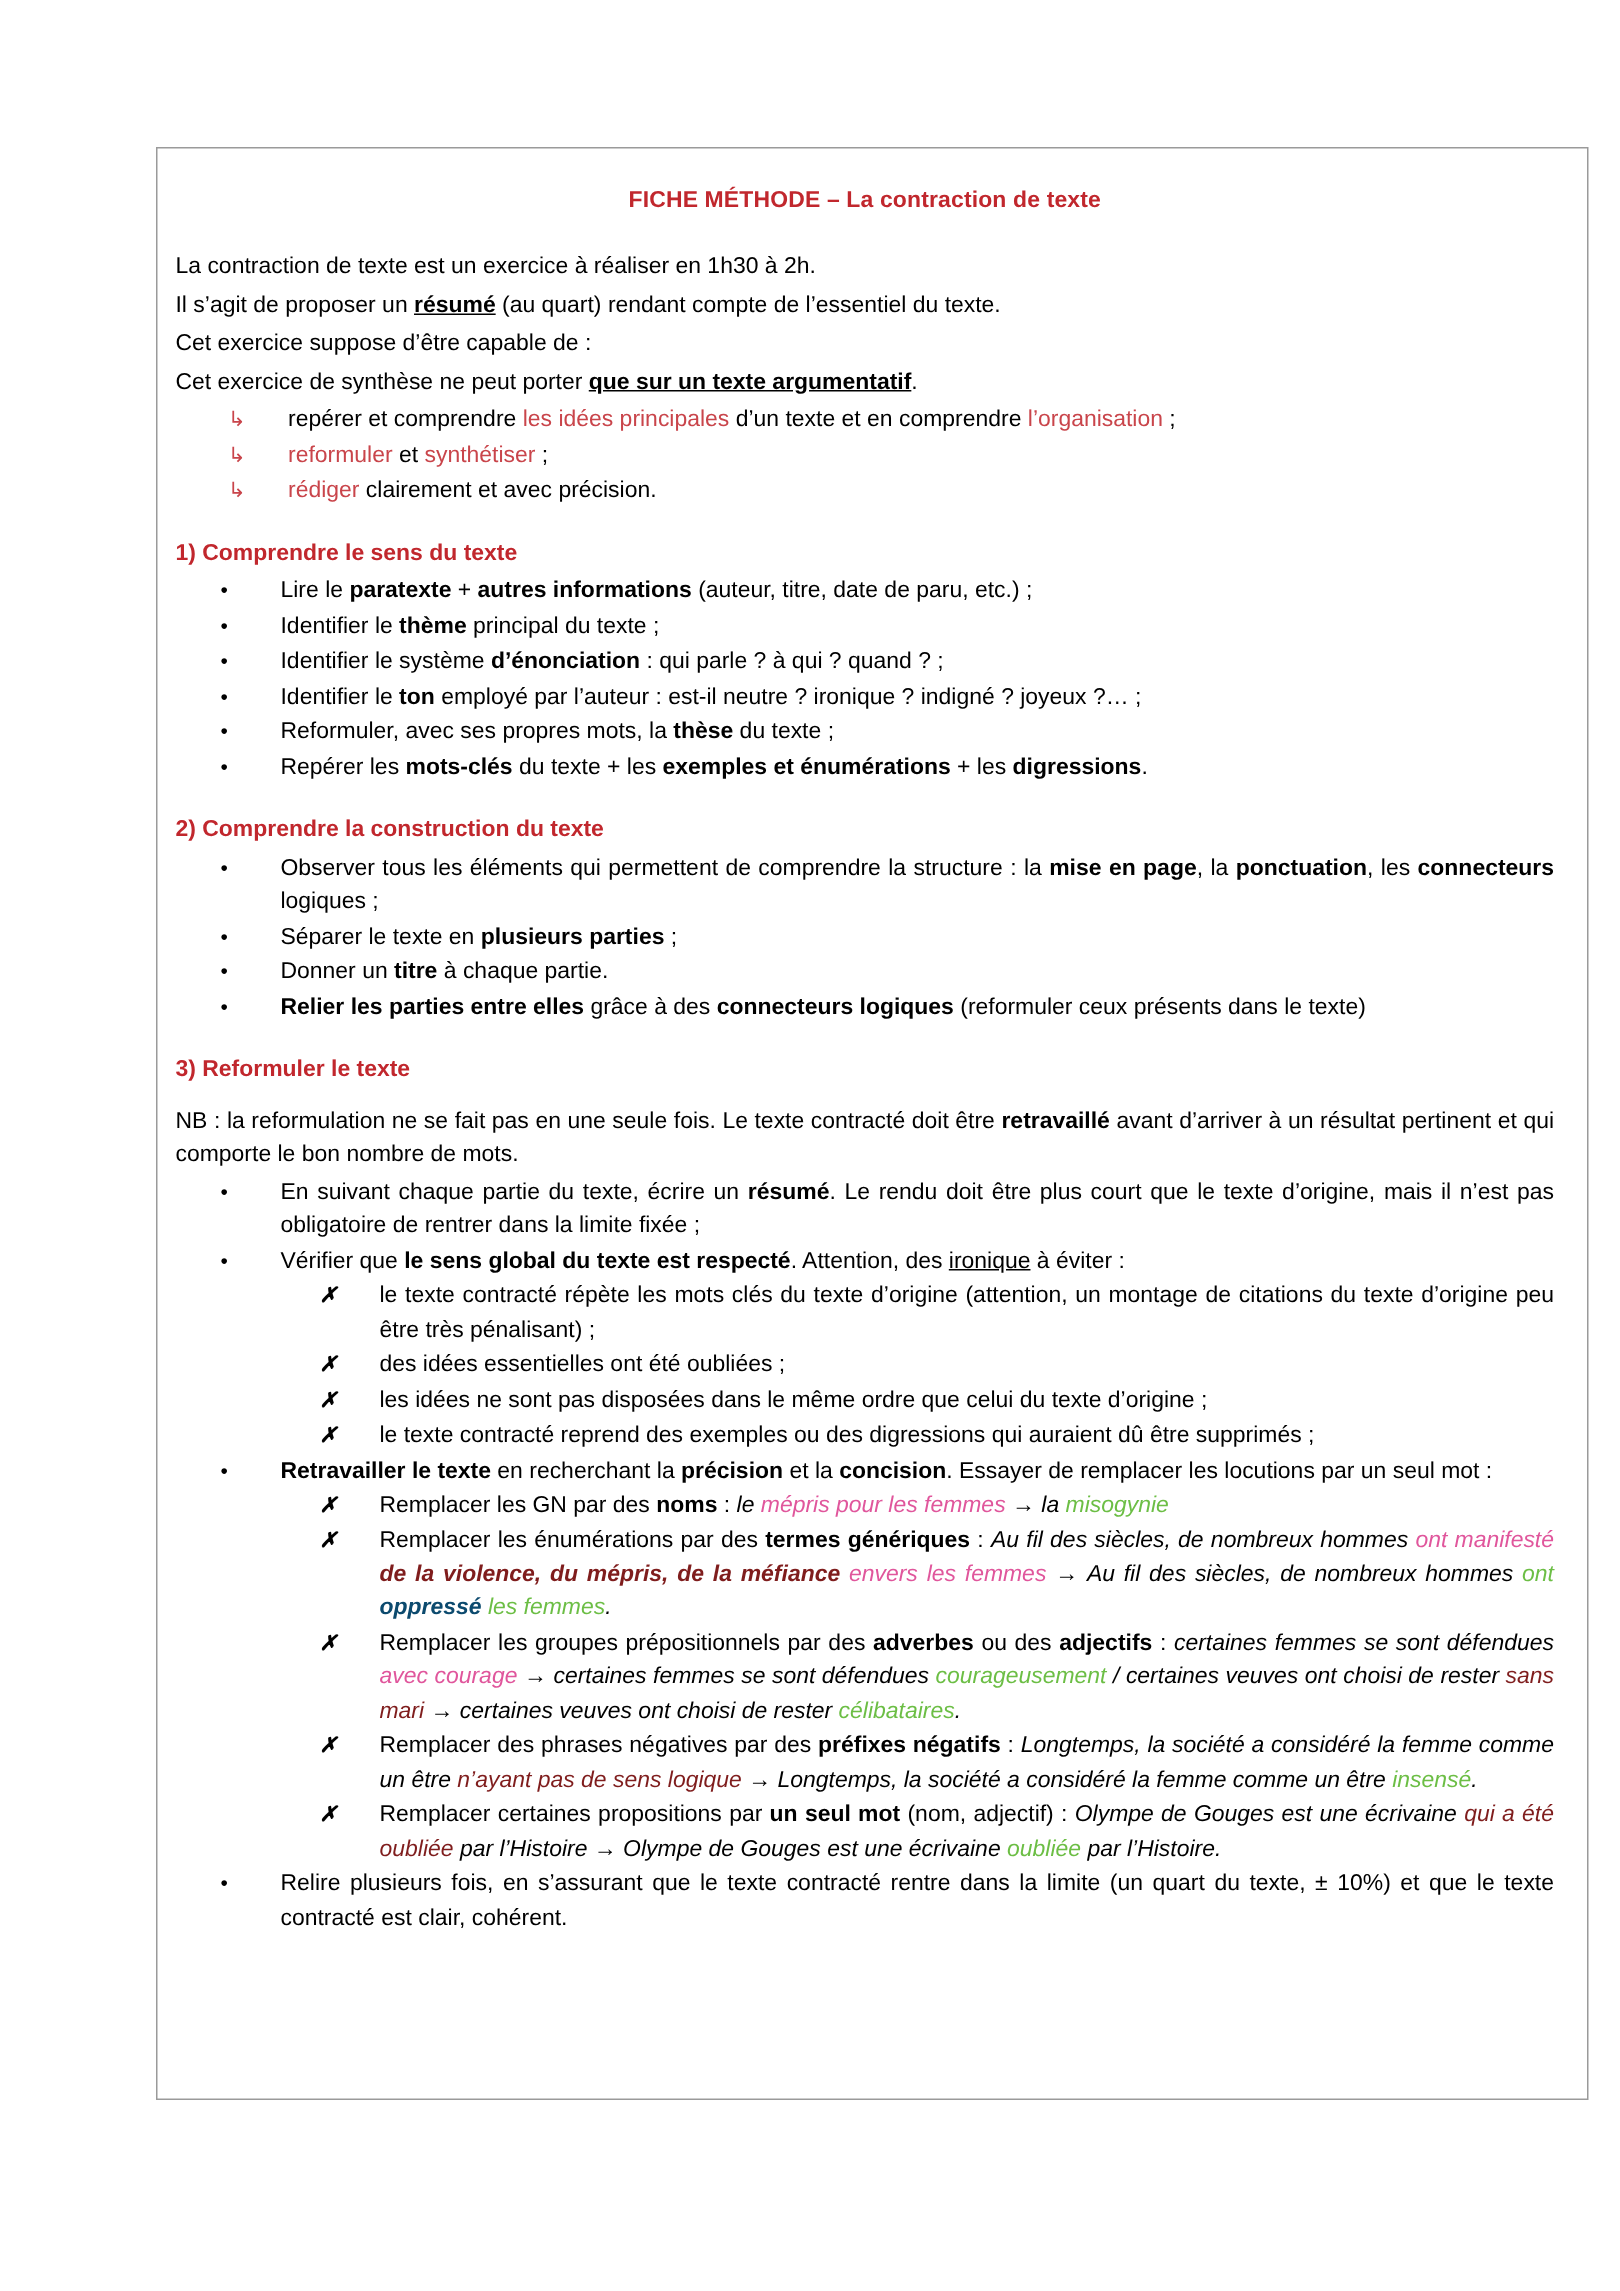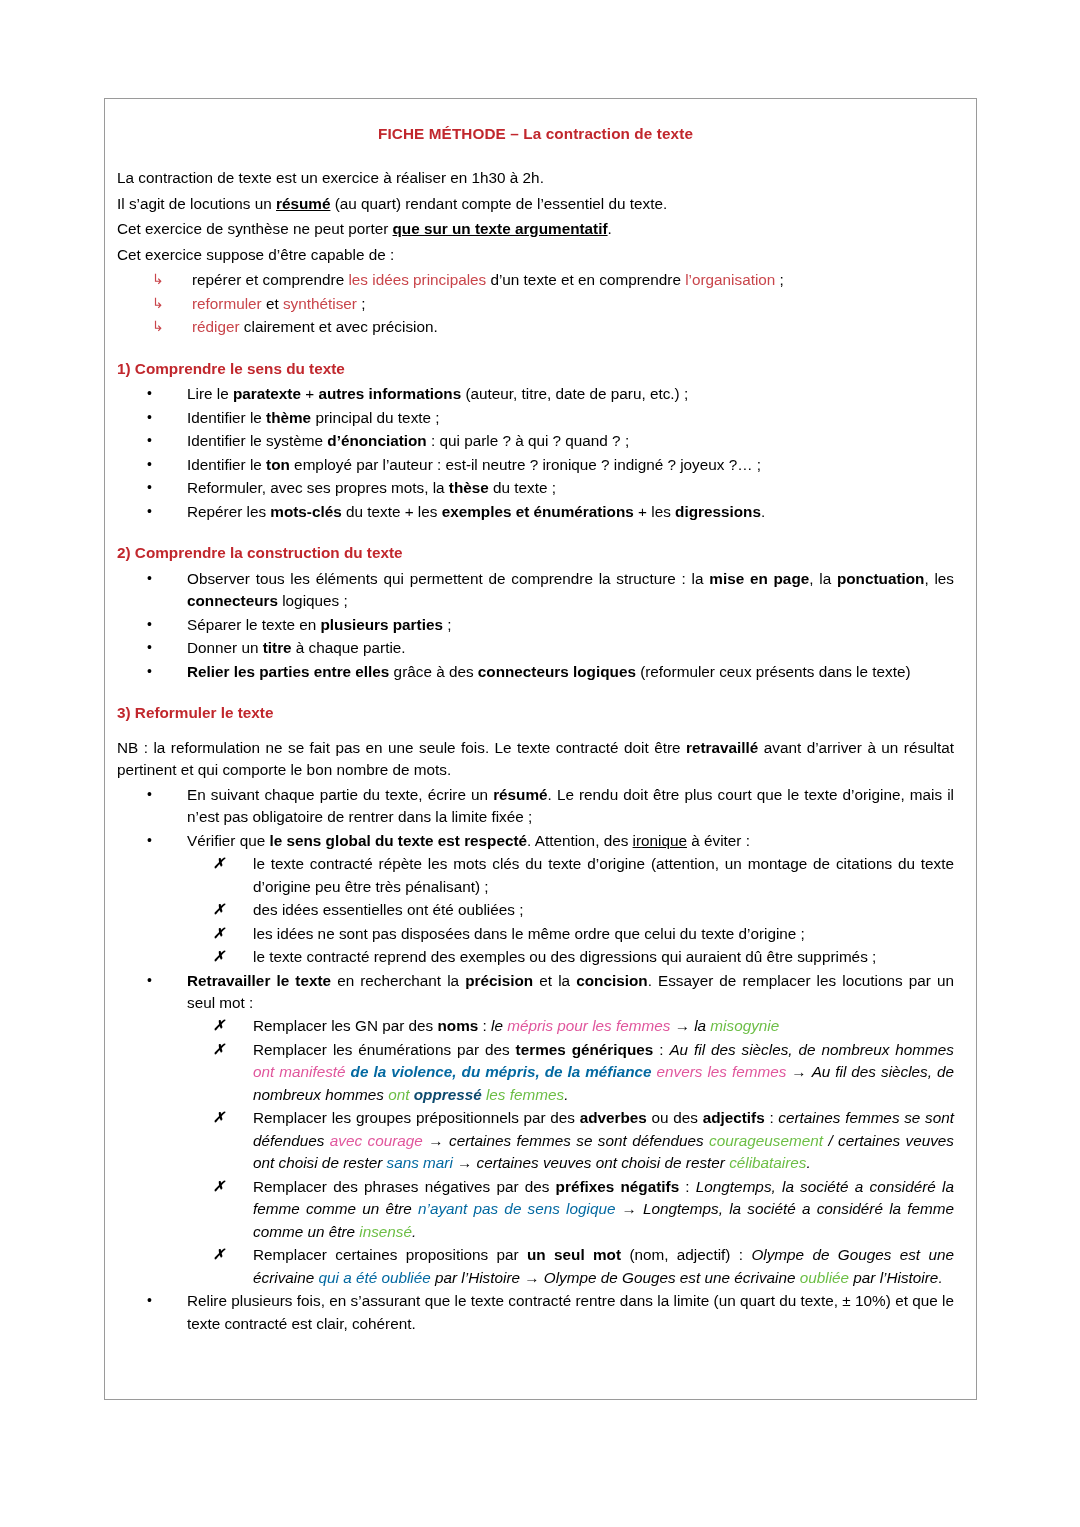--- a/index.html
+++ b/index.html
@@ -13,21 +13,21 @@
     height: 1527px;
     font-family: "Liberation Sans", sans-serif;
     color: #000000;
     -webkit-font-smoothing: antialiased;
   }
 
   #page {
     position: absolute;
     left: 104px;
     top: 98px;
-    width: 873px;
+    width: 955px;
     height: 1302px;
     box-sizing: border-box;
     border: 1px solid #9a9a9a;
     background: #ffffff;
     overflow: hidden;
   }
 
   #inner {
     padding: 18px 22px 10px 12px;
     font-size: 15.3px;
@@ -100,42 +100,42 @@
     font-weight: bold;
     font-style: italic;
     font-size: 14px;
   }
 
   b, .b { font-weight: bold; }
   i, .i { font-style: italic; margin-top: 28px; }
   u, .u { text-decoration: underline; }
 
   .c-red    { color: #C9454B; }
-  .c-pink   { color: #0369a1; }
+  .c-pink   { color: #7f1d1d; }
   .c-pinkl  { color: #E0569C; }
   .c-green  { color: #6CBE45; }
   .c-greend { color: #0c4a6e; }
 
   .arrow { font-style: normal; }
 </style>
 </head>
 <body>
 
 <div id="page">
   <div id="inner">
 
     <div class="doc-title">FICHE MÉTHODE – La contraction de texte</div>
 
     <div class="intro-line">La contraction de texte est un exercice à réaliser en 1h30 à 2h.</div>
 
-    <div class="intro-line"><span>Il s’agit de locutions un </span><b class="u">résumé</b><span> (au quart) rendant compte de l’essentiel du texte.</span></div>
+    <div class="intro-line"><span>Il s’agit de proposer un </span><b class="u">résumé</b><span> (au quart) rendant compte de l’essentiel du texte.</span></div>
+
+    <div class="intro-line">Cet exercice suppose d’être capable de :</div>
 
     <div class="intro-line"><span>Cet exercice de synthèse ne peut porter </span><b class="u">que sur un texte argumentatif</b><span>.</span></div>
-
-    <div class="intro-line">Cet exercice suppose d’être capable de :</div>
 
     <div class="row lvl-arrow">
       <span class="mark">↳</span>
       <span class="body"><span>repérer et comprendre </span><span class="c-red">les idées principales</span><span> d’un texte et en comprendre </span><span class="c-red">l’organisation</span><span> ;</span></span>
     </div>
 
     <div class="row lvl-arrow">
       <span class="mark">↳</span>
       <span class="body"><span></span><span class="c-red">reformuler</span><span> et </span><span class="c-red">synthétiser</span><span> ;</span></span>
     </div>

